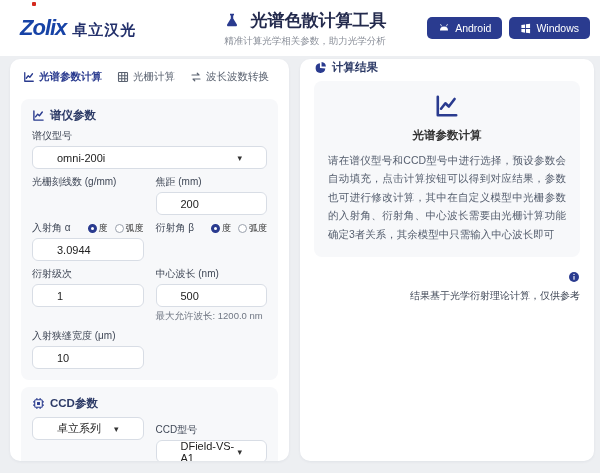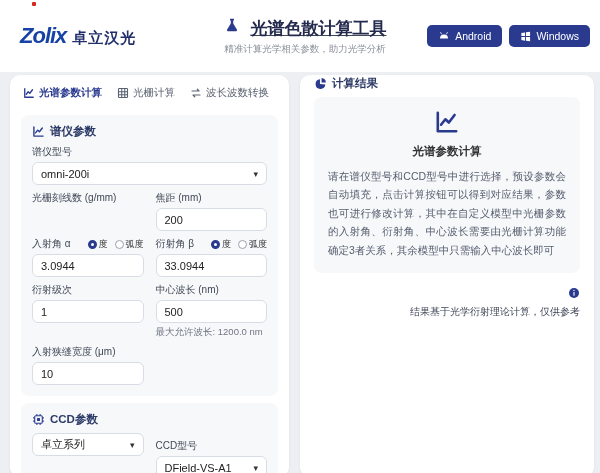--- a/index.html
+++ b/index.html
@@ -8,27 +8,27 @@
     --label:#3f4756;
     --muted:#8a8f99;
     --panel:#f7f8fa;
     --border:#d8dde5;
     --page:#edeff2;
   }
   *{box-sizing:border-box;margin:0;padding:0;}
   html,body{width:600px;height:473px;overflow:hidden;}
   body{font-family:"Liberation Sans","DejaVu Sans",sans-serif;background:var(--page);color:var(--label);}
   
-  .header{height:72px;background:#fff;display:grid;grid-template-columns:1fr auto 1fr;align-items:center;padding:0 10px 0 20px;}
+  .header{height:56px;background:#fff;display:grid;grid-template-columns:1fr auto 1fr;align-items:center;padding:0 10px 0 20px;}
   .logo{display:flex;align-items:baseline;gap:6px;}
   .logo-en{position:relative;font-size:22px;font-weight:bold;font-style:italic;color:#1743a6;letter-spacing:-1px;}
   .logo-dot{position:absolute;left:32px;top:2px;width:4px;height:4px;background:#d42a1e;border-radius:1px;}
   .logo-cn{font-size:15px;font-weight:bold;color:#23306b;letter-spacing:1px;}
   .title-wrap{text-align:center;}
-  .title-row{display:flex;justify-content:center;gap:11px;text-decoration:underline;}
+  .title-row{display:flex;align-items:center;justify-content:center;gap:11px;}
   .app-title{font-size:17px;font-weight:bold;color:var(--title);}
   .app-subtitle{font-size:9.5px;color:var(--muted);margin-top:3px;}
   .header-btns{display:flex;justify-content:flex-end;gap:7px;}
   .dl-btn{display:flex;align-items:center;gap:5px;background:var(--primary);color:#fff;border:none;border-radius:5px;font-size:10.5px;padding:5px 11px;cursor:pointer;font-family:inherit;}
   
   .main{display:flex;align-items:stretch;gap:11px;padding:3px 6px 6px 10px;height:411px;}
   .card{background:#fff;border-radius:10px;box-shadow:0 1px 3px rgba(20,30,60,.06);}
   .card.left{width:279px;flex:none;padding:9px 11px 11px;overflow:hidden;}
   .card.right{flex:1;padding:1px 14px;overflow:hidden;}
   
@@ -36,21 +36,21 @@
   .tab{display:flex;align-items:center;gap:4px;font-size:10.5px;color:#5a6270;cursor:pointer;white-space:nowrap;}
   .tab.active{color:var(--primary);font-weight:bold;}
   .tab svg{width:12px;height:12px;flex:none;}
   
   .panel{background:var(--panel);border-radius:8px;padding:9px 11px 11px;margin-top:7px;}
   .sec-head{display:flex;align-items:center;gap:5px;font-size:11.5px;font-weight:bold;color:#2c3a66;margin-bottom:6px;}
   .sec-head svg{width:13px;height:13px;}
   .f-label{font-size:10px;color:var(--label);margin:6px 0 3px;display:block;}
   .label-row{display:flex;align-items:flex-end;justify-content:space-between;margin:6px 0 3px;}
   .label-row .f-label{margin:0;}
-  .inp,.sel{width:100%;height:23px;border:1px solid var(--border);border-radius:6px;background:#fff;font-size:11px;color:#222;padding:0 8px;font-family:inherit;}
+  .inp,.sel{width:100%;height:23px;border:1px solid var(--border);border-radius:6px;background:#fff;font-size:11px;color:#222;padding:0 24px;font-family:inherit;}
   .sel{display:flex;align-items:center;justify-content:space-between;cursor:pointer;}
   .caret{font-size:9px;color:#333;}
   .grid2{display:grid;grid-template-columns:1fr 1fr;column-gap:12px;}
   .hint{font-size:9.5px;color:#6f7683;margin-top:3px;}
   .radios{display:flex;gap:7px;align-items:center;}
   .radio-opt{display:flex;align-items:center;gap:2px;font-size:9px;color:#333;cursor:pointer;}
   .rb{width:9px;height:9px;border-radius:50%;border:1px solid #9aa1ad;background:#fff;flex:none;}
   .rb.checked{border:3px solid var(--primary);}
   
   .placeholder{background:var(--panel);border-radius:8px;padding:12px 14px 14px;margin-top:4px;text-align:center;}
@@ -170,21 +170,20 @@
               <span class="radio-opt">
                   <span class="rb checked"></span>
                   <span>度</span>
                 </span>
               <span class="radio-opt">
                   <span class="rb"></span>
                   <span>弧度</span>
                 </span>
             </span>
           </div>
-          <input class="inp" value="33.0944" style="">
         </div>
       </div>
 
       <div class="grid2">
         <div>
           <label class="f-label">衍射级次</label>
           <input class="inp" value="1" style="">
         </div>
         <div>
           <label class="f-label">中心波长 (nm)</label>

